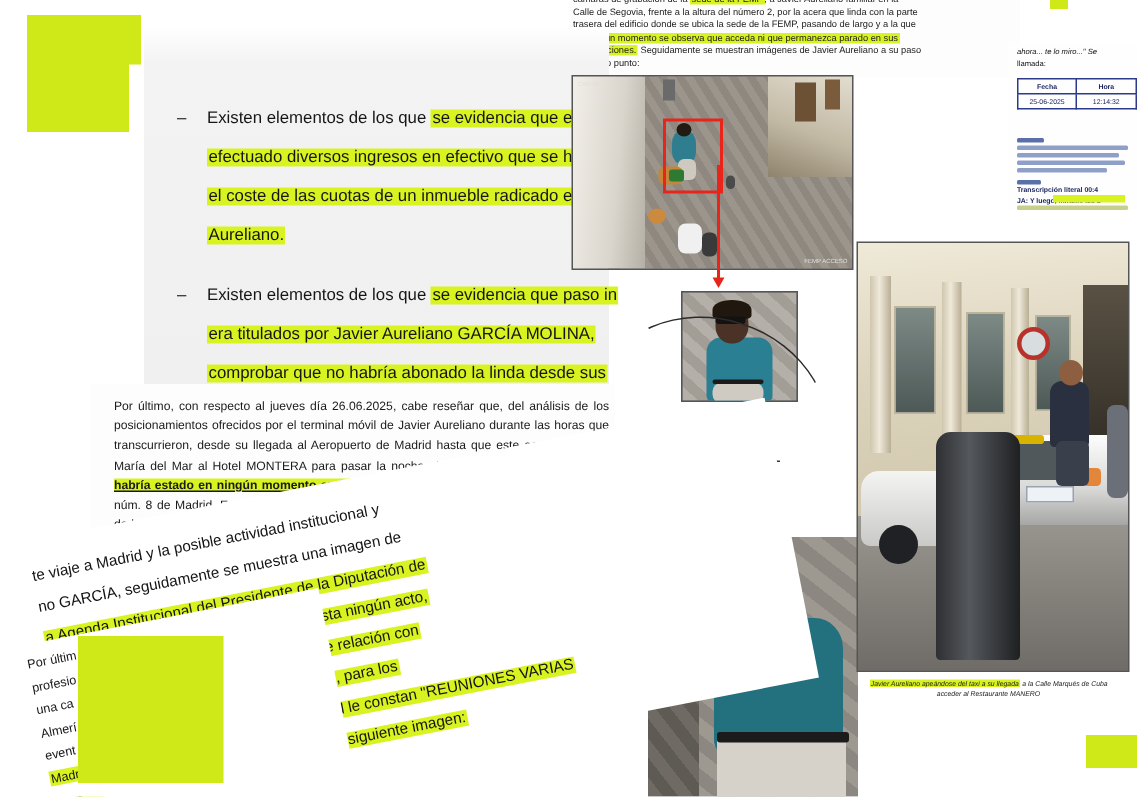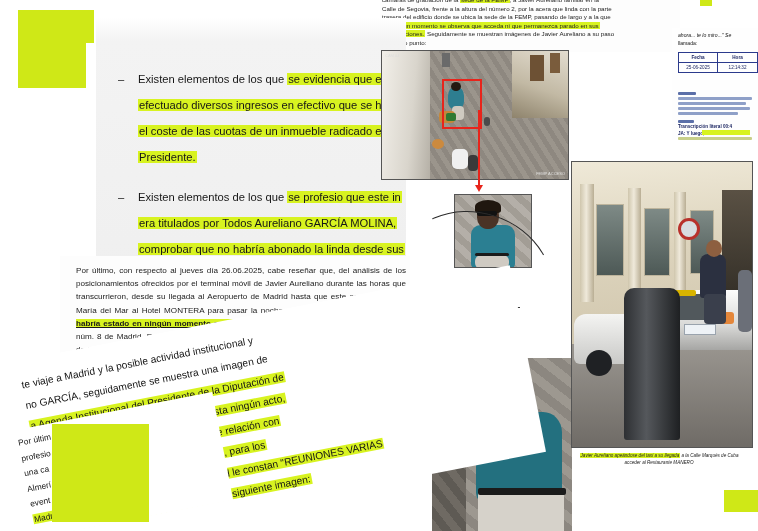--- a/index.html
+++ b/index.html
@@ -162,24 +162,24 @@
     <div style="position:absolute;left:30px;top:102px;width:48px;height:5px;background:#d8f320;"></div>
     <div class="blur" style="top:109px;background:#c8cf8a;width:74px;"></div>
   </div>
 
   <div class="sheet" id="doc-main">
     <div id="doc-main-inner"></div>
     <div class="bullets" id="bullets-host">
         <div class="bullet-row"><span class="dash">–</span><span>Existen elementos de los que </span><span class="hl">se evidencia que en</span></div>
         <div class="bullet-row"><span class="hl">efectuado diversos ingresos en efectivo que se habrían</span></div>
         <div class="bullet-row"><span class="hl">el coste de las cuotas de un inmueble radicado en</span></div>
-        <div class="bullet-row"><span class="hl">Presidente.</span></div>
+        <div class="bullet-row"><span class="hl">Aureliano.</span></div>
         <div style="height: 14px;"></div>
-        <div class="bullet-row"><span class="dash">–</span><span>Existen elementos de los que </span><span class="hl">se profesio que este in</span></div>
-        <div class="bullet-row"><span class="hl">era titulados por Todos Aureliano GARCÍA MOLINA,</span></div>
+        <div class="bullet-row"><span class="dash">–</span><span>Existen elementos de los que </span><span class="hl">se evidencia que paso in</span></div>
+        <div class="bullet-row"><span class="hl">era titulados por Javier Aureliano GARCÍA MOLINA,</span></div>
         <div class="bullet-row"><span class="hl">comprobar que no habría abonado la linda desde sus</span></div>
         <div style="height: 14px;"></div>
         <div class="bullet-row"><span class="dash">–</span><span>Todos </span><span class="hl">estos elementos,</span><span> interpretados en el contexto</span></div>
         <div class="bullet-row"><span>seguida, </span><span class="hl">permiten inferir de forma indiciaria que ésta ope</span></div>
         <div class="bullet-row"><span class="hl">utilizado para la integración en el circuito financiero l</span></div>
       </div>
   </div>
 
   <div class="sheet" id="doc-second">
     <div class="para" id="para-host"><span>Por último, con respecto al jueves día 26.06.2025, cabe reseñar que, del análisis de los posicionamientos ofrecidos por el terminal móvil de Javier Aureliano durante las horas que transcurrieron, desde su llegada al Aeropuerto de Madrid hasta que este accedió junto a María del Mar al Hotel MONTERA para pasar la noche allí, </span><span class="hlb u">se podría concluir que no habría estado en ningún momento en la sede de la FEMP</span><span>, sita en la Calle del Nuncio, núm. 8 de Madrid. En esta franja temporal, no se registró ningún posicionamiento, dentro de las áreas delimitadas por los distintos repetidores a los que se iba enlazando el terminal móvil intervenido de Javier Aureliano, compatible con la ubicación de la sede de la FEMP. Asimismo, en esta misma franja temporal, </span><span class="hl">se han analizado las imágenes de las cámaras de grabación de la sede de la FEMP y no se observa en ningún momento a Javier Aureliano</span><span> ni por sus inmediaciones. Seguidamente se muestran los posicionamientos arrojados</span></div>

